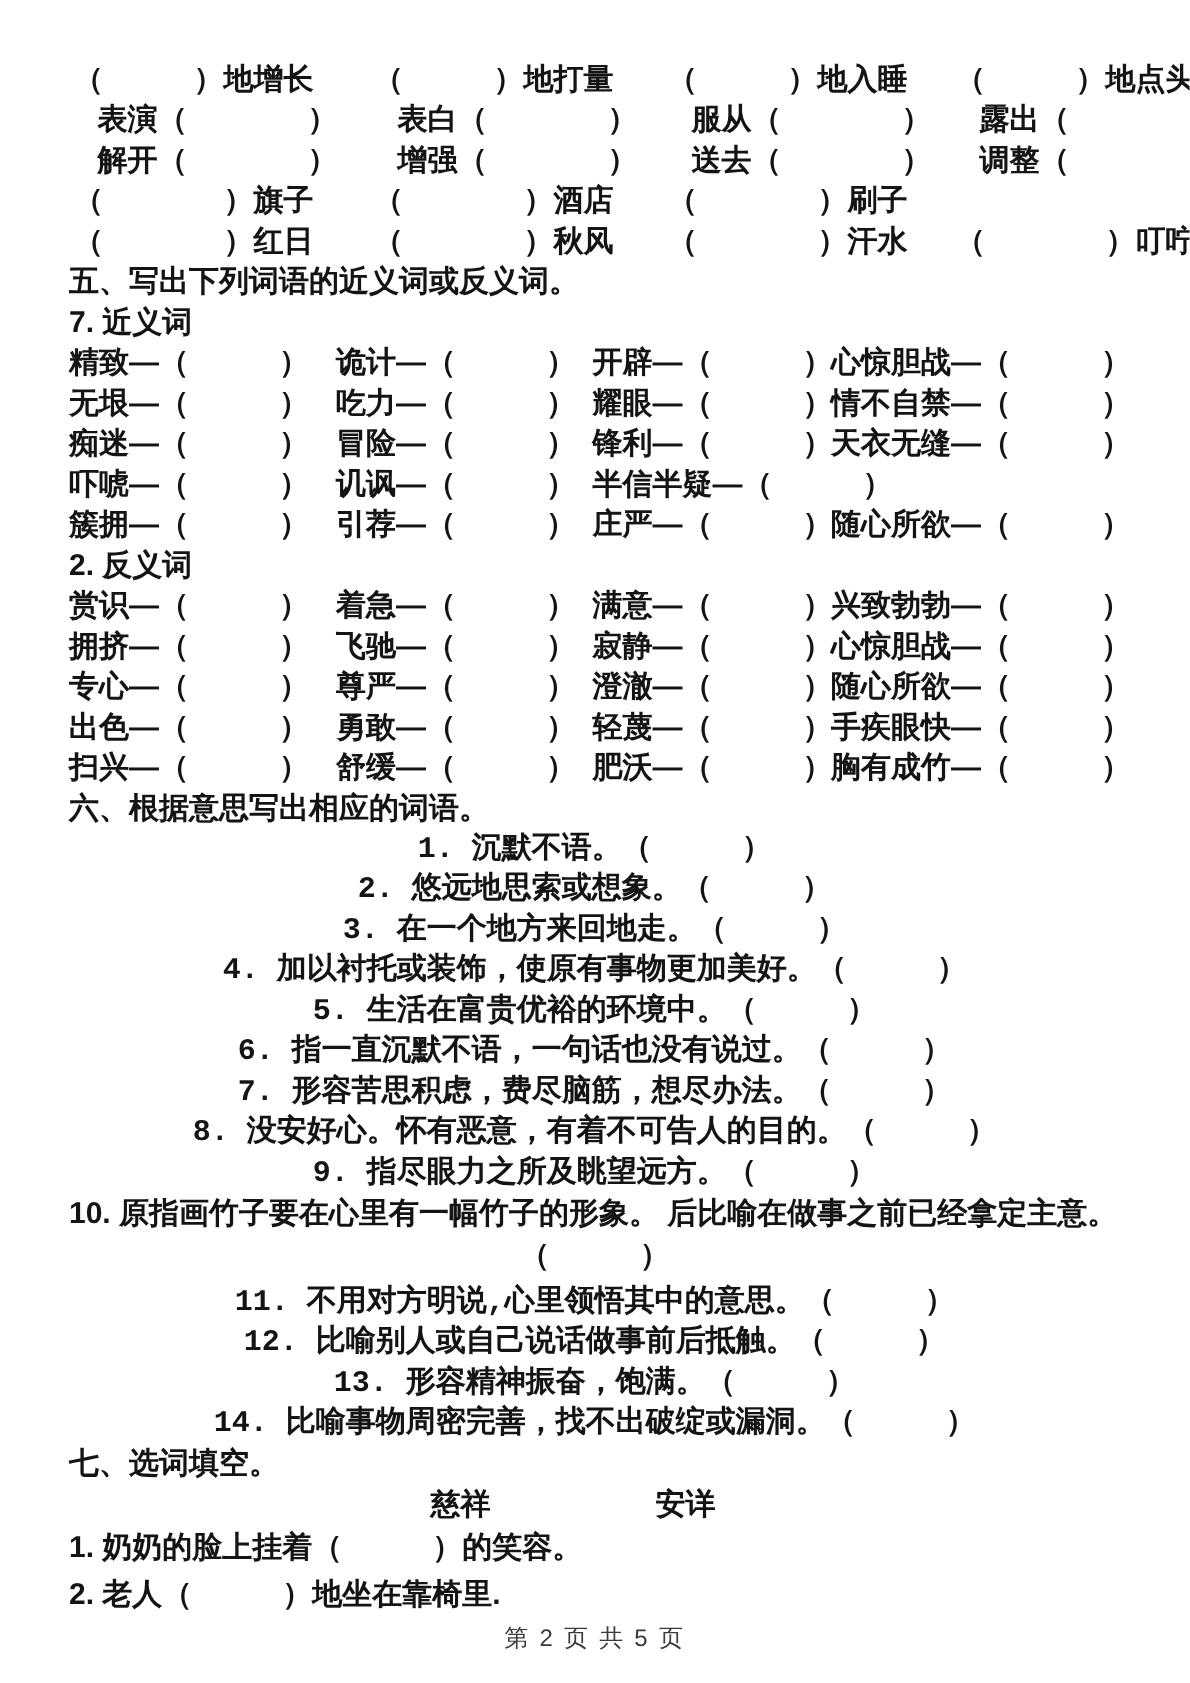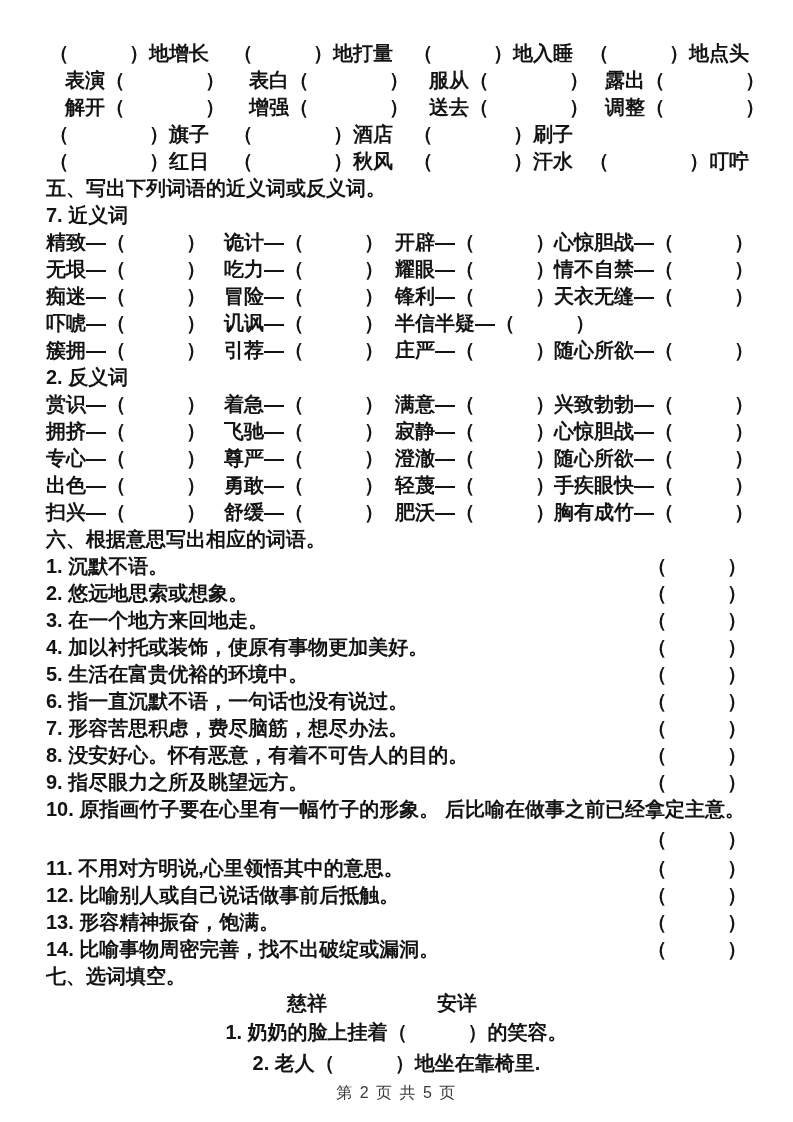--- a/index.html
+++ b/index.html
@@ -5,30 +5,30 @@
   html,body{margin:0;padding:0;background:#ffffff;}
   body{
     width:793px;height:1122px;overflow:hidden;
     font-family:"Liberation Sans","DejaVu Sans",sans-serif;
     color:#141414;font-size:20px;font-weight:600;
     -webkit-font-smoothing:antialiased;
   }
   .page{padding:40px 46px 0 46px;width:701px;}
   .line{height:27px;line-height:27px;white-space:pre;}
   .h32{height:32px;line-height:32px;}
-  .h31{height:31px;line-height:31px;text-align:center;}
-  
-  .top-row{display:grid;grid-template-columns:184px 180px 176px auto;padding-left:3px;}
+  .h31{height:31px;line-height:31px;}
+  
+  .top-row{display:grid;grid-template-columns:184px 180px 176px auto;padding-left:3px;gap:16px;}
   .top-row.indent{padding-left:19px;}
   .top-row .cell{white-space:pre;}
   
   .s5-row{display:grid;grid-template-columns:178px 171px 159px auto;}
   .s5-row .cell{white-space:pre;}
   
-  .q-line{display:flex;justify-content:space-between;}
+  .q-line{display:flex;justify-content:center;font-family:Liberation Mono, monospace;}
   .q-line .blank{white-space:pre;}
   
   .options{display:flex;padding-left:241px;}
   .options .opt2{margin-left:110px;}
   .footer{
     margin-top:6px;text-align:center;
     font-size:16px;font-weight:400;color:#3a3a3a;letter-spacing:1.5px;
     height:16px;line-height:16px;
   }
 </style>

